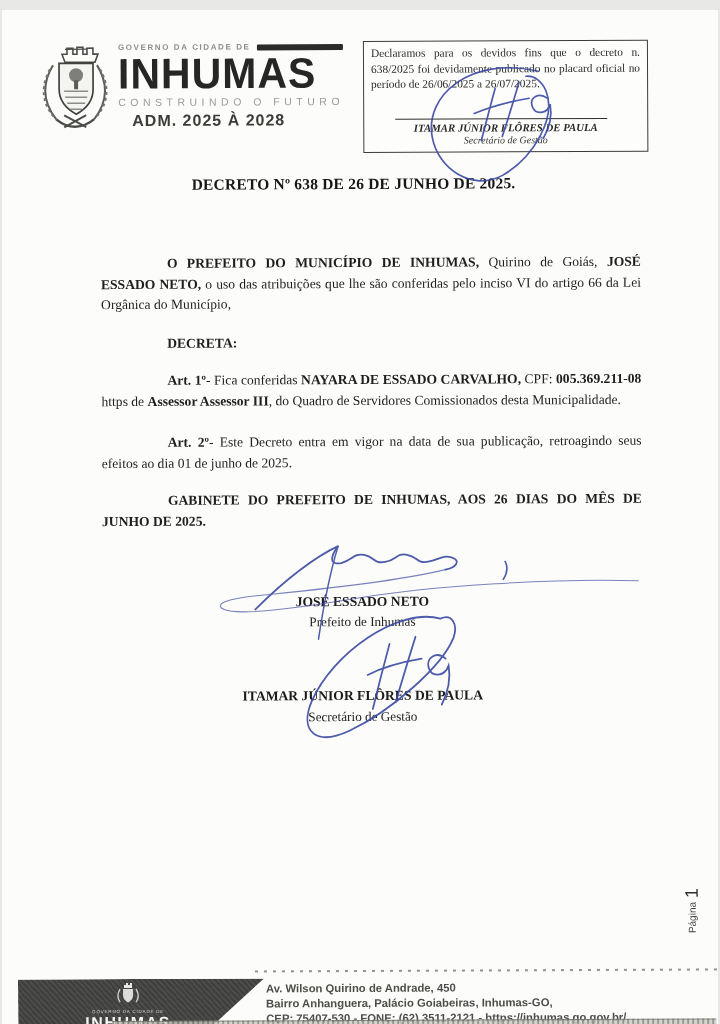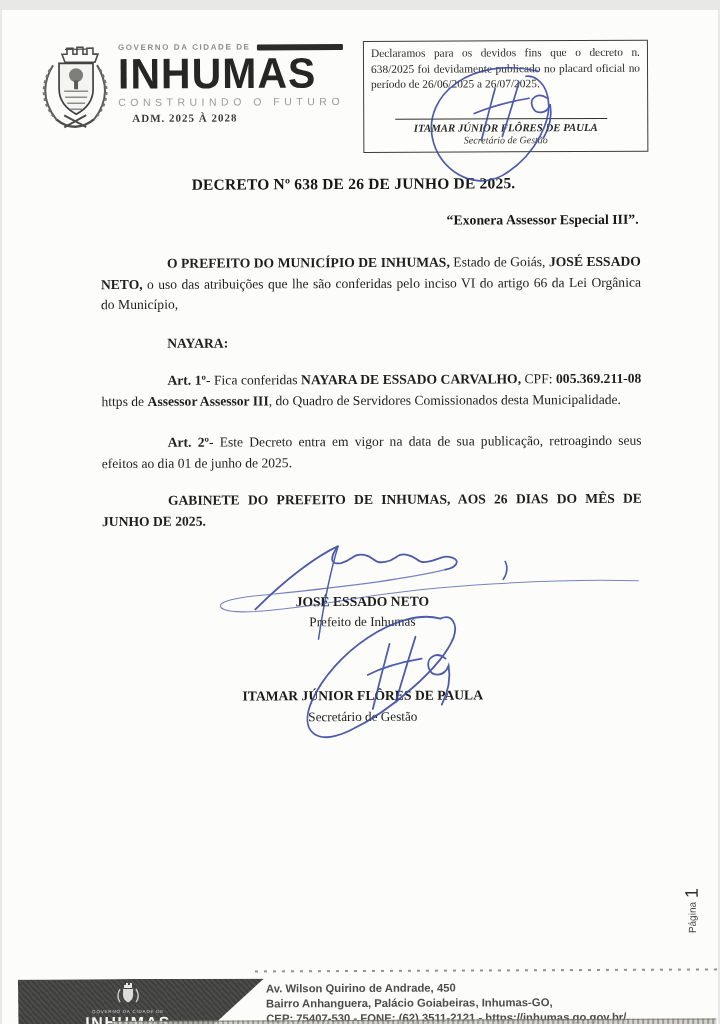--- a/index.html
+++ b/index.html
@@ -11,21 +11,21 @@
   .tilt{position:absolute;inset:0;transform:rotate(-0.25deg);}
   
   .hdr-logo{position:absolute;left:38px;top:26px;width:320px;height:110px;}
   .crest{position:absolute;left:0;top:2px;}
   .hdr-text{position:absolute;left:80px;top:6px;width:240px;font-family:"Liberation Sans","DejaVu Sans",sans-serif;}
   .gov-row{display:flex;align-items:center;gap:6px;}
   .gov-small{font-size:8px;font-weight:bold;letter-spacing:1.6px;color:#8e8e8a;white-space:nowrap;}
   .gov-bar{width:86px;height:6px;background:#2b2b29;border-radius:1px;}
   .wordmark{font-size:41px;font-weight:bold;letter-spacing:1px;color:#262624;line-height:1.05;transform:scaleY(1.04);transform-origin:left top;}
   .slogan{font-size:10.5px;letter-spacing:4.5px;color:#9b9b97;margin-top:1px;white-space:nowrap;}
-  .adm{font-size:11px;font-weight:bold;letter-spacing:1px;color:#3c3c38;margin:4px 0 0 14px;font-family:Liberation Serif, serif;}
+  .adm{font-size:16px;font-weight:bold;letter-spacing:1px;color:#3c3c38;margin:4px 0 0 14px;}
   
   .stamp{position:absolute;left:363px;top:31px;width:285px;height:112px;border:1.4px solid #3c3c38;box-sizing:border-box;background:rgba(255,255,255,.4);}
   .stamp-text{margin:4px 7px 0 7px;font-size:11.4px;line-height:15.6px;text-align:justify;color:#2a2a27;}
   .stamp-line{position:absolute;left:31px;top:77px;width:212px;border-top:1.3px solid #2f2f2c;}
   .stamp-name{position:absolute;left:0;right:0;top:80px;text-align:center;font-size:10.8px;font-weight:bold;font-style:italic;color:#2a2a27;}
   .stamp-role{position:absolute;left:0;right:0;top:93px;text-align:center;font-size:10px;font-style:italic;color:#3a3a36;}
   
   .doc-title{position:absolute;left:0;right:10px;top:165px;text-align:center;font-size:15.5px;font-weight:bold;letter-spacing:.2px;color:#171715;}
   .doc-subtitle{position:absolute;right:78px;top:203px;font-size:13.8px;font-weight:bold;color:#171715;}
   .body-col{position:absolute;left:100px;top:243px;width:540px;}
@@ -84,25 +84,24 @@
     </div>
 
     <div class="stamp">
       <div class="stamp-text">Declaramos para os devidos fins que o decreto n. 638/2025 foi devidamente publicado no placard oficial no período de 26/06/2025 a 26/07/2025.</div>
       <div class="stamp-line"></div>
       <div class="stamp-name">ITAMAR JÚNIOR FLÔRES DE PAULA</div>
       <div class="stamp-role">Secretário de Gestão</div>
     </div>
 
     <div class="doc-title">DECRETO Nº 638 DE 26 DE JUNHO DE 2025.</div>
-    <div class="doc-subtitle">“Exonera Assessor Especial III”.</div>
 
     <div class="body-col">
-      <p><b>O PREFEITO DO MUNICÍPIO DE INHUMAS,</b><span> Estado de Goiás, </span><b>JOSÉ ESSADO NETO,</b><span> o uso das atribuições que lhe são conferidas pelo inciso VI do artigo 66 da Lei Orgânica do Município,</span></p>
-      <p class="sp1"><b>NAYARA:</b></p>
+      <p><b>O PREFEITO DO MUNICÍPIO DE INHUMAS,</b><span> Quirino de Goiás, </span><b>JOSÉ ESSADO NETO,</b><span> o uso das atribuições que lhe são conferidas pelo inciso VI do artigo 66 da Lei Orgânica do Município,</span></p>
+      <p class="sp1"><b>DECRETA:</b></p>
       <p class="sp2"><b>Art. 1º-</b><span> Fica conferidas </span><b>NAYARA DE ESSADO CARVALHO,</b><span> CPF: </span><b>005.369.211-08</b><span> https de </span><b>Assessor Assessor III</b><span>, do Quadro de Servidores Comissionados desta Municipalidade.</span></p>
       <p class="sp3"><b>Art. 2º-</b><span> Este Decreto entra em vigor na data de sua publicação, retroagindo seus efeitos ao dia 01 de junho de 2025.</span></p>
       <p class="sp2 bold-all"><b>GABINETE DO PREFEITO DE INHUMAS, AOS 26 DIAS DO MÊS DE JUNHO DE 2025.</b></p>
     </div>
 
     <div class="sig-name" style="top:584px">JOSÉ ESSADO NETO</div>
     <div class="sig-role" style="top:604px">Prefeito de Inhumas</div>
     <div class="sig-name" style="top:678px">ITAMAR JÚNIOR FLÔRES DE PAULA</div>
     <div class="sig-role" style="top:699px">Secretário de Gestão</div>
 

